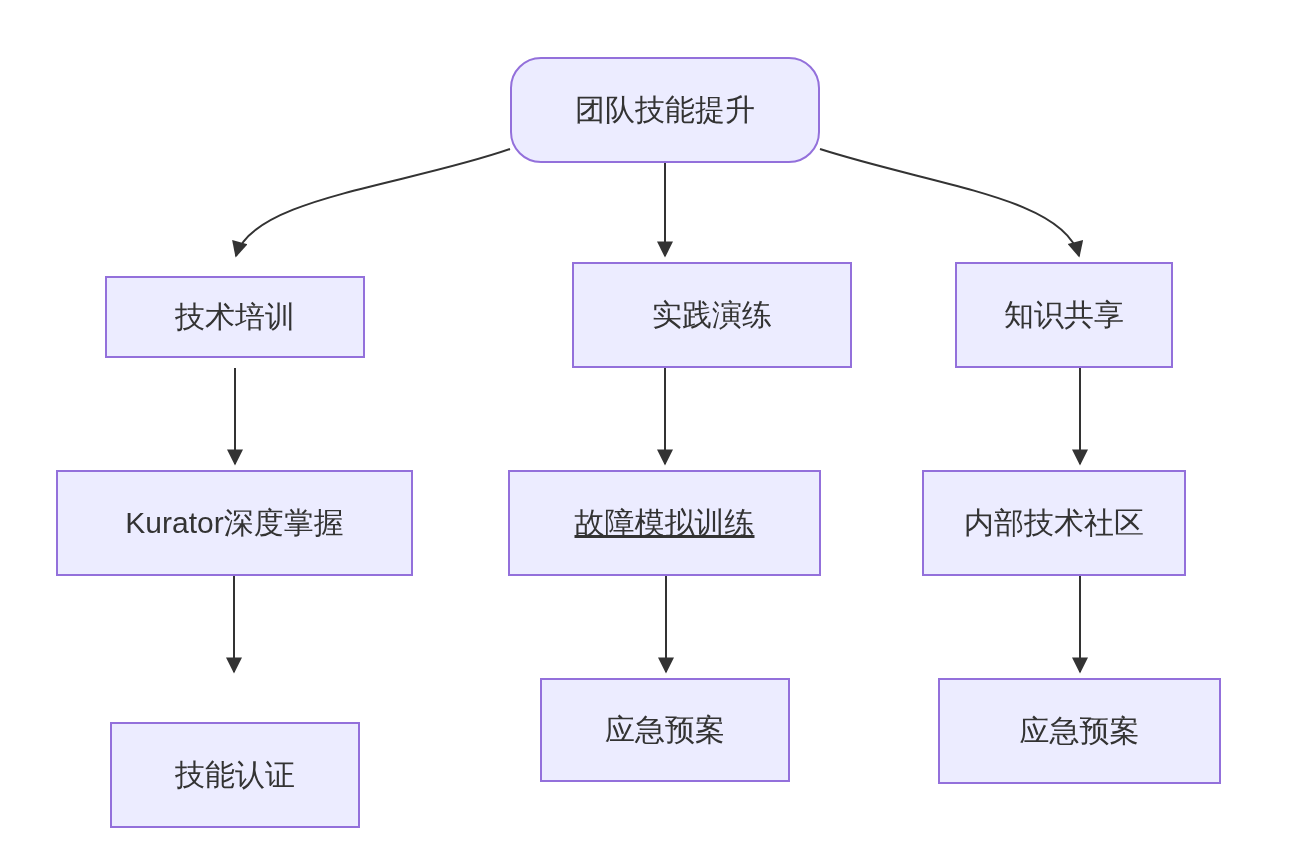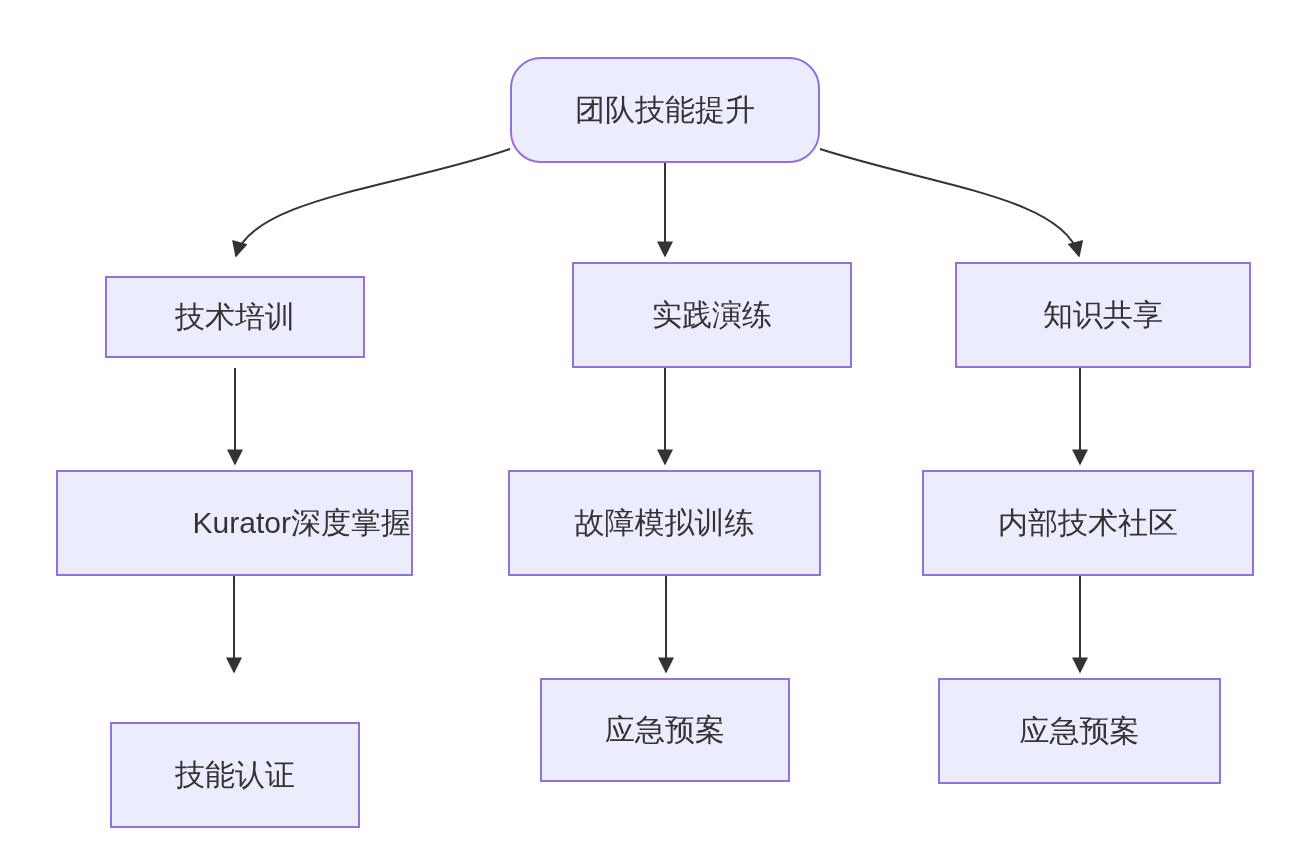--- a/index.html
+++ b/index.html
@@ -65,30 +65,30 @@
   <div id="nodes-group">
       <div class="node" style="left: 510px; top: 57px; width: 310px; height: 106px; border-radius: 31px;">
         <span class="node-label">团队技能提升</span>
       </div>
       <div class="node" style="left: 105px; top: 276px; width: 260px; height: 82px;">
         <span class="node-label">技术培训</span>
       </div>
       <div class="node" style="left: 524px; top: 262px; width: 280px; height: 106px; margin-left: 48px;">
         <span class="node-label">实践演练</span>
       </div>
-      <div class="node" style="left: 955px; top: 262px; width: 296px; height: 106px;">
+      <div class="node" style="left: 955px; top: 262px; width: 218px; height: 106px;">
         <span class="node-label">知识共享</span>
       </div>
-      <div class="node" style="left: 56px; top: 470px; width: 357px; height: 106px; justify-content: flex-end;">
+      <div class="node" style="left: 56px; top: 470px; width: 357px; height: 106px;">
         <span class="node-label">Kurator深度掌握</span>
       </div>
-      <div class="node" style="left: 508px; top: 470px; width: 313px; height: 106px;">
+      <div class="node" style="left: 508px; top: 470px; width: 313px; height: 106px; text-decoration: underline;">
         <span class="node-label">故障模拟训练</span>
       </div>
-      <div class="node" style="left: 922px; top: 470px; width: 332px; height: 106px;">
+      <div class="node" style="left: 922px; top: 470px; width: 264px; height: 106px;">
         <span class="node-label">内部技术社区</span>
       </div>
       <div class="node" style="left: 110px; top: 678px; width: 250px; height: 106px; margin-top: 44px;">
         <span class="node-label">技能认证</span>
       </div>
       <div class="node" style="left: 540px; top: 678px; width: 250px; height: 104px;">
         <span class="node-label">应急预案</span>
       </div>
       <div class="node" style="left: 938px; top: 678px; width: 283px; height: 106px;">
         <span class="node-label">应急预案</span>

